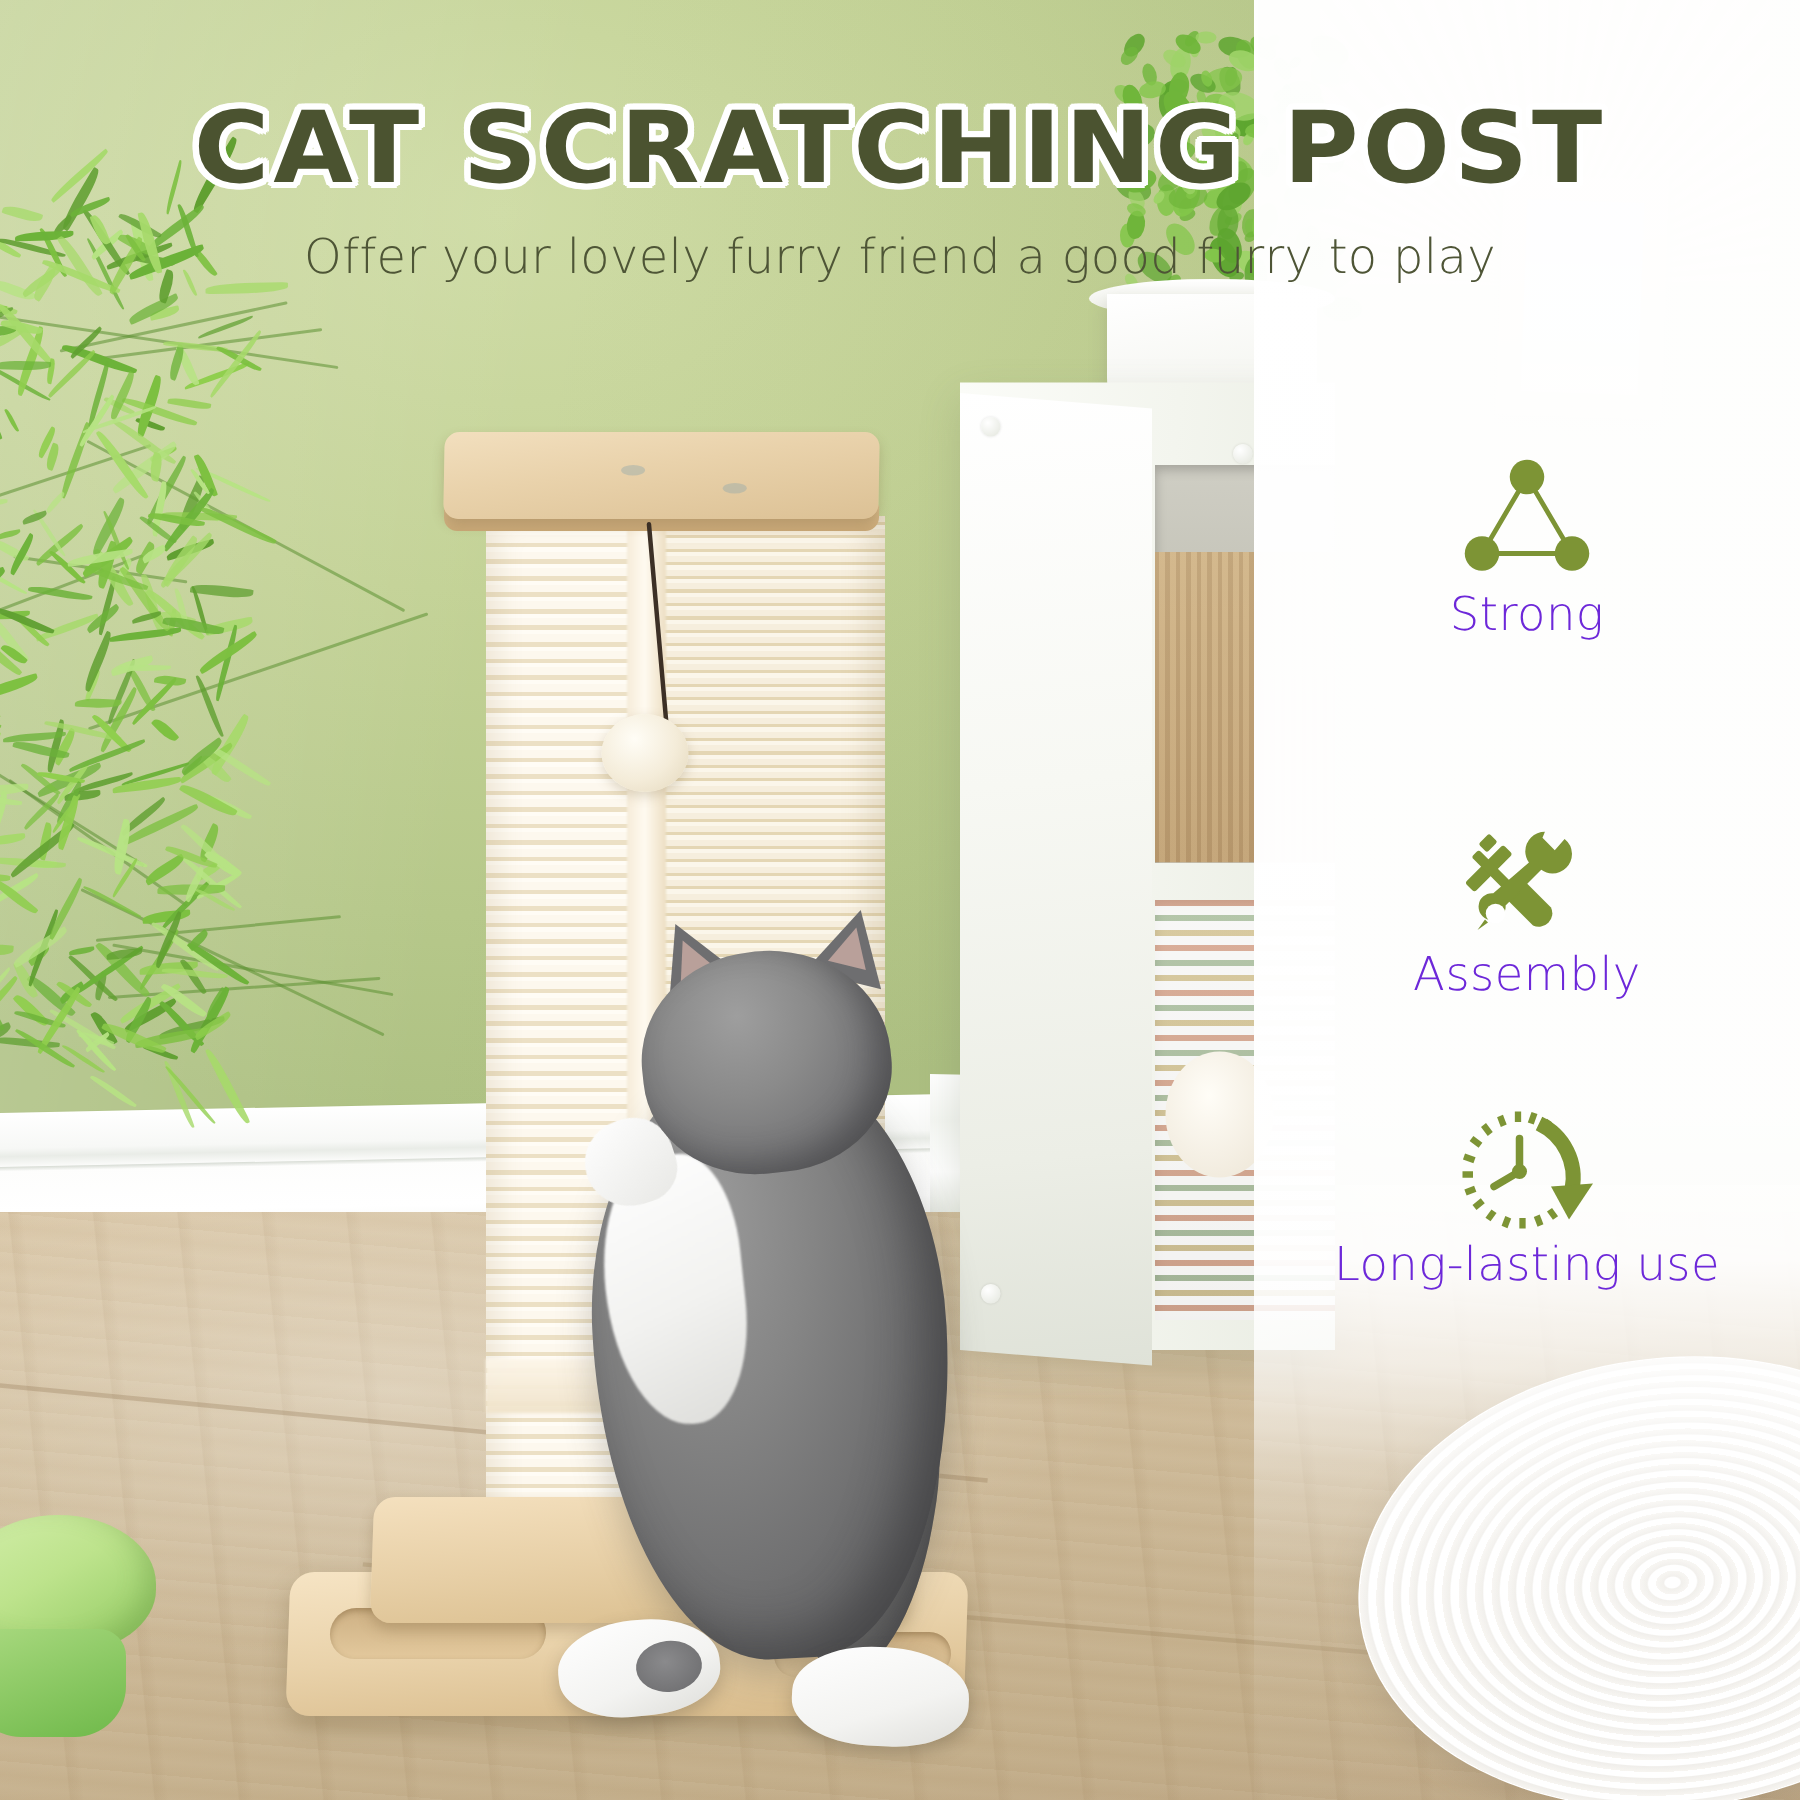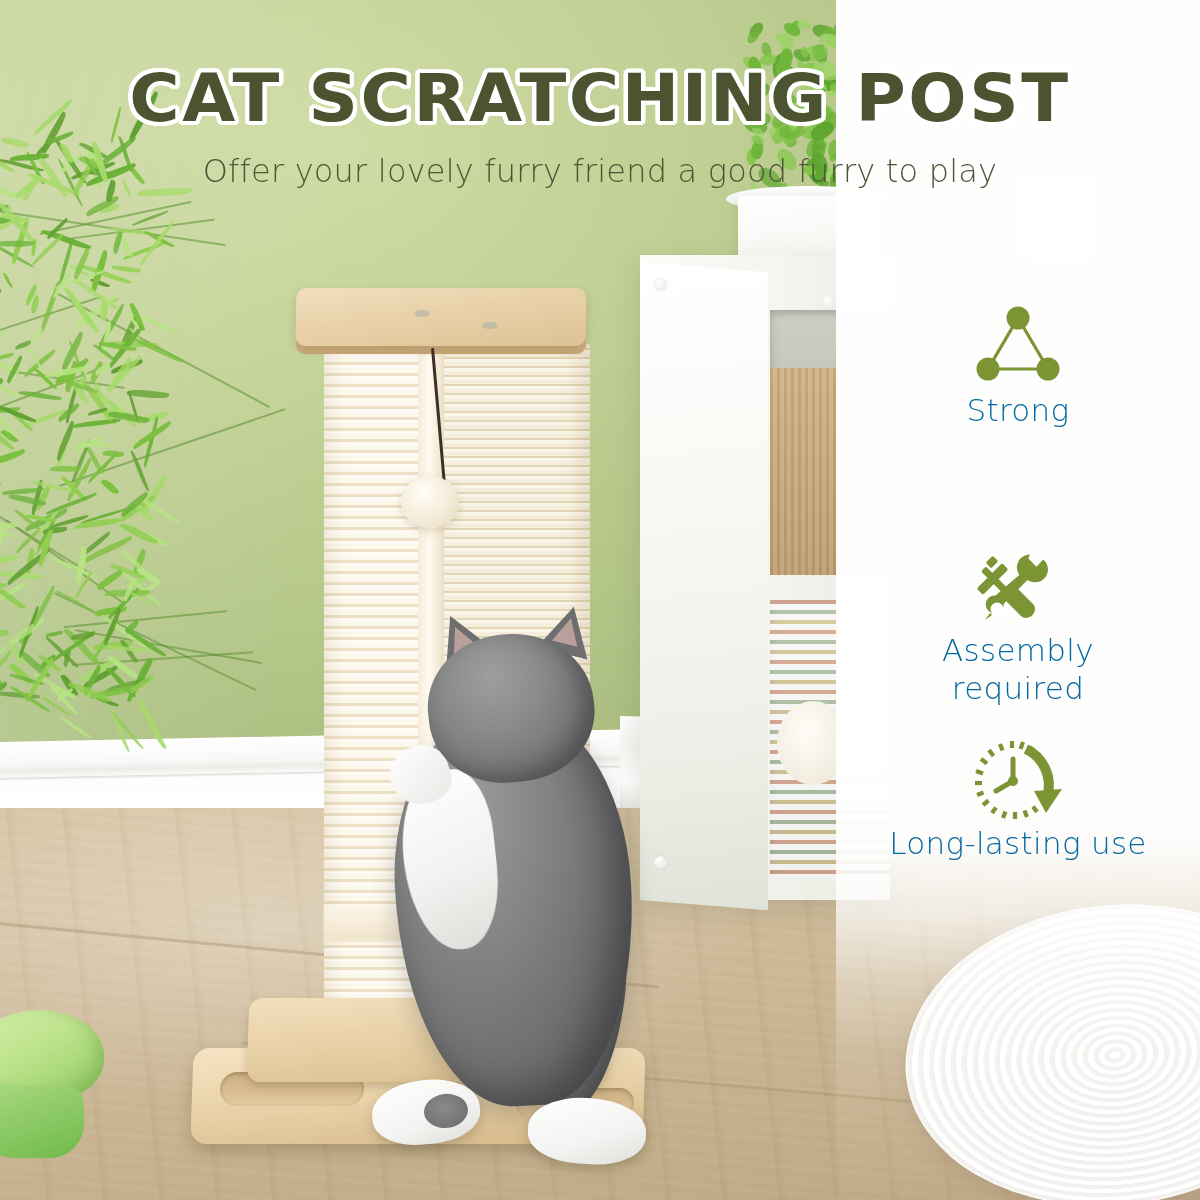--- a/index.html
+++ b/index.html
@@ -274,21 +274,21 @@
     background:linear-gradient(180deg,rgba(255,255,255,.9),rgba(255,255,255,0));
   }
   .features{
     position:absolute;left:836px;top:0;width:364px;height:1200px;
   }
   .feature{
     position:absolute;left:0;width:364px;text-align:center;
   }
   .f-icon{height:92px;display:flex;align-items:center;justify-content:center;}
   .f-label{
-    color:#0369a1;font-family:"DejaVu Sans", sans-serif;
+    color:#6d28d9;font-family:"DejaVu Sans", sans-serif;
     font-size:31px;font-weight:300;line-height:1.22;letter-spacing:.3px;
   }
 
   
   .title{
     position:absolute;left:0;top:60px;width:1200px;text-align:center;
     font-family:"DejaVu Sans", sans-serif;
     font-size:66px;font-weight:bold;letter-spacing:2.5px;
     color:#4b5330;
     transform:scaleX(1.04);
@@ -882,21 +882,20 @@
             <rect x="22" y="20" width="7" height="40" rx="2" transform="rotate(-45 25.5 40)"></rect>
 
             <path d="M56,52 L72,68 a10,10 0 0 1 -14,14 L42,66 Z" transform="rotate(0 57 67)" opacity="0"></path>
 
             <path d="M70,10 a16,16 0 0 0 -16,16 a16,16 0 0 0 3,9 L28,60 a11,11 0 1 0 10,10 L67,41 a16,16 0 0 0 9,3 a16,16 0 0 0 16,-16 a16,16 0 0 0 -6,-12 L78,25 L68,15 L70,10 Z" transform="translate(-6,0) scale(0.82) translate(8,4)"></path>
             <circle cx="25" cy="66" r="6.5" fill="#ffffff"></circle>
           </g>
         </svg>
       </div>
       <div class="f-label">Assembly</div>
-      <div class="f-label">required</div>
     </div>
 
     <div class="feature" style="top:733px;">
       <div class="f-icon">
         <svg width="100" height="92" viewBox="0 0 100 92" aria-hidden="true">
           <g stroke="#7d9435" stroke-width="4.2" stroke-linecap="butt" fill="none">
             <line x1="44" y1="8" x2="44" y2="15"></line>
             <line x1="32" y1="11" x2="34.5" y2="17.5"></line>
             <line x1="21" y1="17" x2="25.5" y2="23"></line>
             <line x1="13" y1="26" x2="19" y2="30.5"></line>

